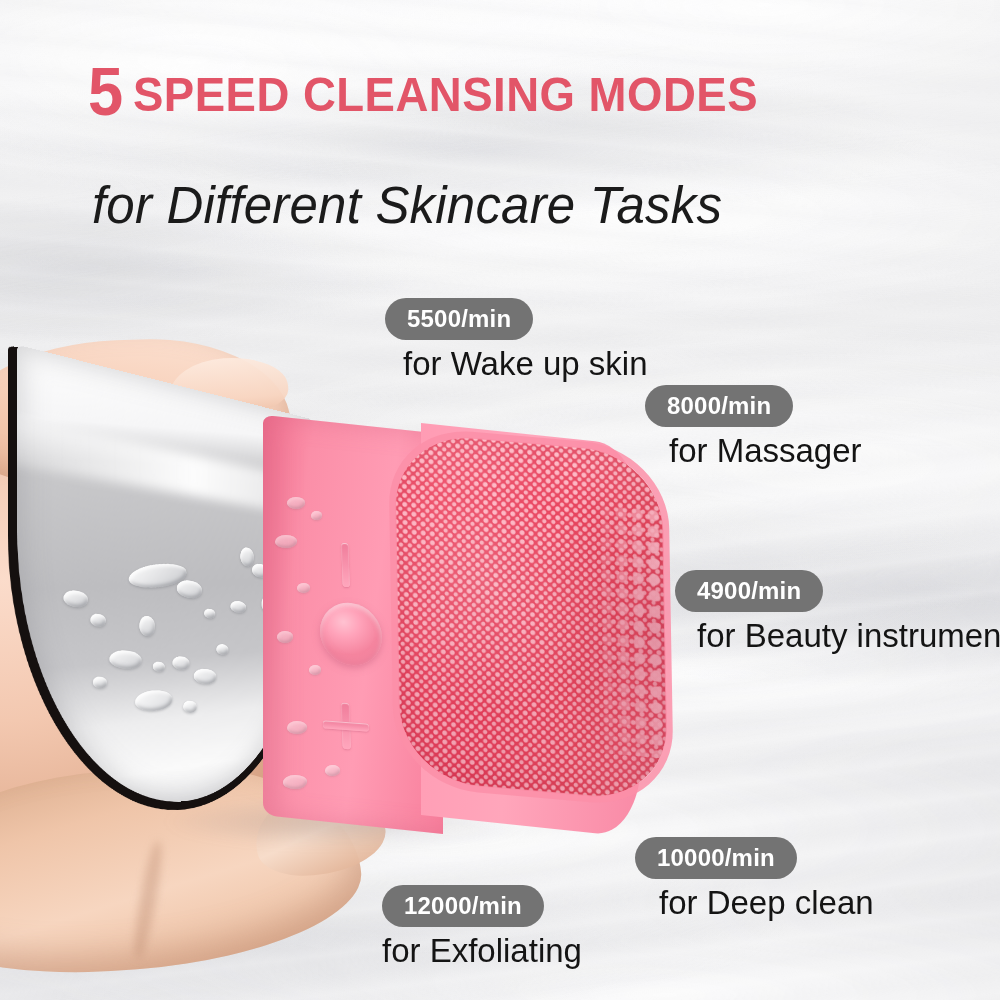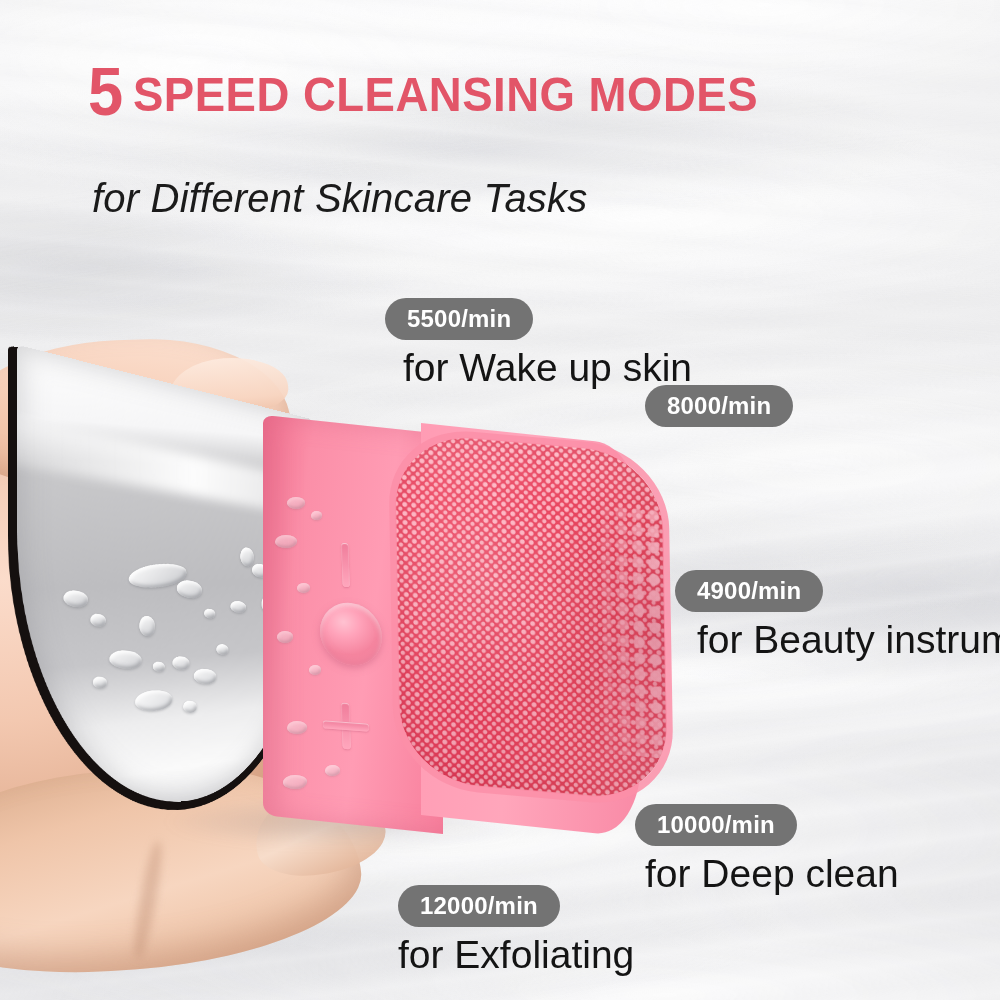--- a/index.html
+++ b/index.html
@@ -82,21 +82,21 @@
     line-height: 0;
     vertical-align: -4px;
     margin-right: 10px;
     font-weight: 700;
   }
   .subhead {
     position: absolute;
     left: 92px; top: 176px;
     white-space: nowrap;
     color: #1b1b1b;
-    font-size: 40px;
+    font-size: 51px;
     font-style: italic;
     font-weight: 400;
     letter-spacing: .2px;
   }
 
   
   .callout { position: absolute; white-space: nowrap; }
   .pill {
     display: inline-block;
     background: #737373;
@@ -104,36 +104,36 @@
     border-radius: 999px;
     padding: 8px 22px 8px;
     font-size: 24px;
     font-weight: 700;
     letter-spacing: .2px;
     line-height: 1.08;
   }
   .caption {
     display: block;
     color: #141414;
-    font-size: 39px;
+    font-size: 33px;
     font-weight: 400;
     line-height: 1.18;
     margin-top: 5px;
   }
   .cap-indent-1 { margin-left: 18px; }
   .cap-indent-2 { margin-left: 24px; }
   .cap-indent-3 { margin-left: 22px; }
-  .cap-indent-4 { margin-left: 10px; }
+  .cap-indent-4 { margin-left: 24px; }
   .cap-indent-5 { }
 
   .c1 { left: 385px; top: 298px; }
   .c2 { left: 645px; top: 385px; }
   .c3 { left: 675px; top: 570px; }
-  .c4 { left: 635px; top: 804px; }
-  .c5 { left: 398px; top: 885px; }
+  .c4 { left: 635px; top: 837px; }
+  .c5 { left: 382px; top: 885px; }
 
   
   .hand-wrap { position: absolute; left: 0; top: 300px; width: 520px; height: 700px; }
 
   .palm {
     position: absolute;
     left: -150px; top: 150px;
     width: 440px; height: 430px;
     border-radius: 52% 44% 40% 56% / 48% 50% 46% 52%;
     background:
@@ -444,20 +444,21 @@
     <div class="brush-lip"></div>
   </div>
 
   <div class="callout c1">
     <span class="pill">5500/min</span>
     <span class="caption cap-indent-1">for Wake up skin</span>
   </div>
 
   <div class="callout c2">
     <span class="pill">8000/min</span>
+    <span class="caption cap-indent-2">for Massager</span>
   </div>
 
   <div class="callout c3">
     <span class="pill">4900/min</span>
     <span class="caption cap-indent-3">for Beauty instrument</span>
   </div>
 
   <div class="callout c4">
     <span class="pill">10000/min</span>
     <span class="caption cap-indent-4">for Deep clean</span>

